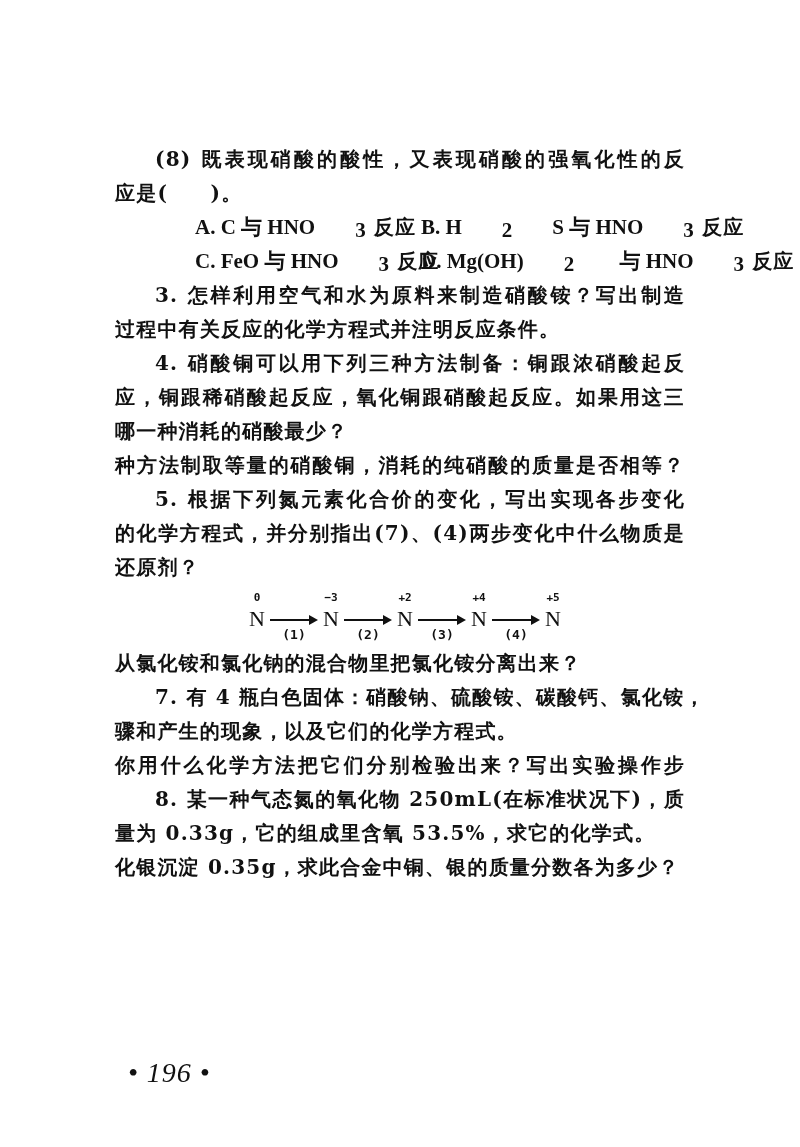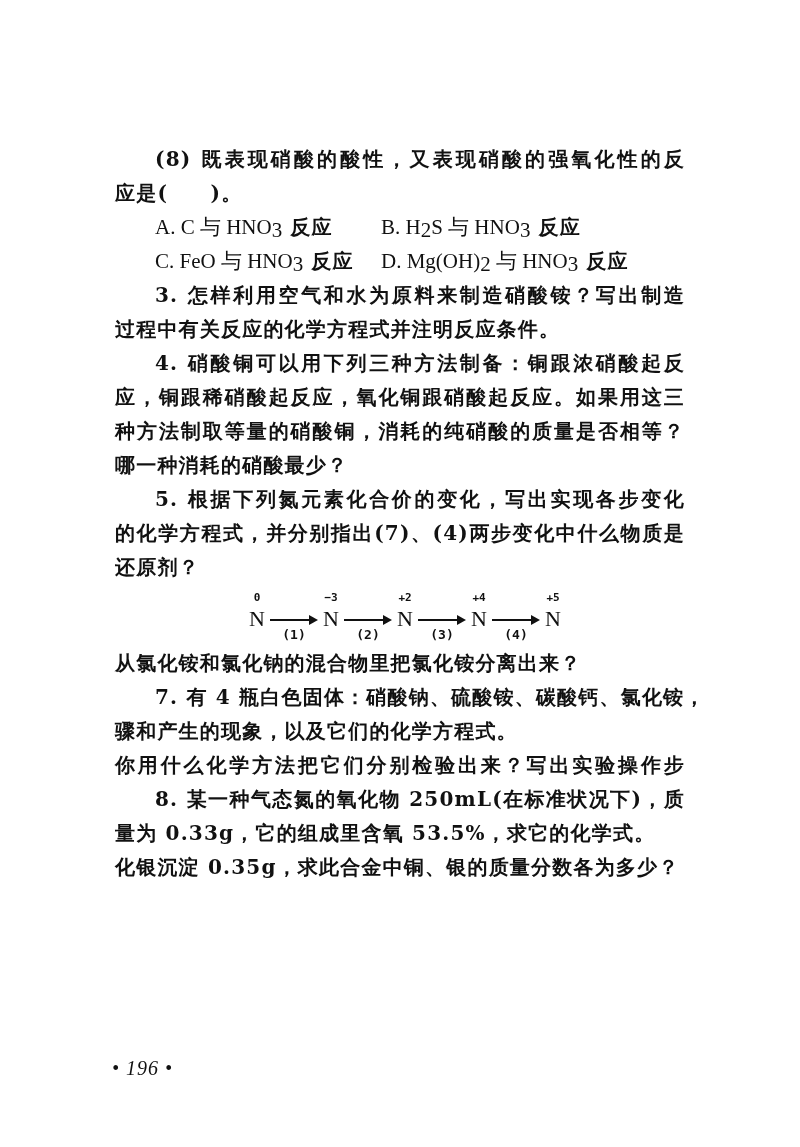--- a/index.html
+++ b/index.html
@@ -38,23 +38,24 @@
       padding-left: 40px;
       display: flex;
     }
     .opt {
       display: inline-block;
     }
     .opt.a { width: 226px; }
     .opt.c { width: 226px; }
     .latin {
       font-family: "Liberation Serif", "DejaVu Serif", serif;
-      font-weight: normal;
+      font-weight: bold;
       letter-spacing: 0;
       font-size: 21px;
+      margin-left: 40px;
     }
     sub {
       font-size: 12px;
       vertical-align: -3px;
       line-height: 0;
     }
     .diagram {
       position: relative;
       height: 58px;
       margin-top: 4px;
@@ -115,25 +116,25 @@
       left: 0;
       right: 0;
       text-align: center;
       font-family: "DejaVu Sans Mono", "Liberation Mono", monospace;
       font-weight: bold;
       font-size: 13px;
       line-height: 14px;
     }
     .page-num {
       position: absolute;
-      left: 112px;
+      left: 128px;
       top: 1057px;
       font-family: "Liberation Serif", "DejaVu Serif", serif;
       font-style: italic;
-      font-size: 20px;
+      font-size: 28px;
       letter-spacing: 1px;
     }
   </style>
 </head>
 <body>
 
 <div class="page">
 
   <div class="line indent justify">(8) 既表现硝酸的酸性，又表现硝酸的强氧化性的反</div>
   <div class="line">应是(　　)。</div>
@@ -153,22 +154,22 @@
     <span class="opt d">
       <span class="latin">D. Mg(OH)</span><sub class="latin">2</sub><span class="latin"> 与 HNO</span><sub class="latin">3</sub><span> 反应</span>
     </span>
   </div>
 
   <div class="line indent justify">3. 怎样利用空气和水为原料来制造硝酸铵？写出制造</div>
   <div class="line">过程中有关反应的化学方程式并注明反应条件。</div>
 
   <div class="line indent justify">4. 硝酸铜可以用下列三种方法制备：铜跟浓硝酸起反</div>
   <div class="line justify">应，铜跟稀硝酸起反应，氧化铜跟硝酸起反应。如果用这三</div>
+  <div class="line">哪一种消耗的硝酸最少？</div>
   <div class="line justify">种方法制取等量的硝酸铜，消耗的纯硝酸的质量是否相等？</div>
-  <div class="line">哪一种消耗的硝酸最少？</div>
 
   <div class="line indent justify">5. 根据下列氮元素化合价的变化，写出实现各步变化</div>
   <div class="line justify">的化学方程式，并分别指出(7)、(4)两步变化中什么物质是</div>
   <div class="line">还原剂？</div>
 
   <div class="diagram">
     <div class="chain">
       <div class="atom">
         <span class="ox">0</span>
         <span>N</span>

